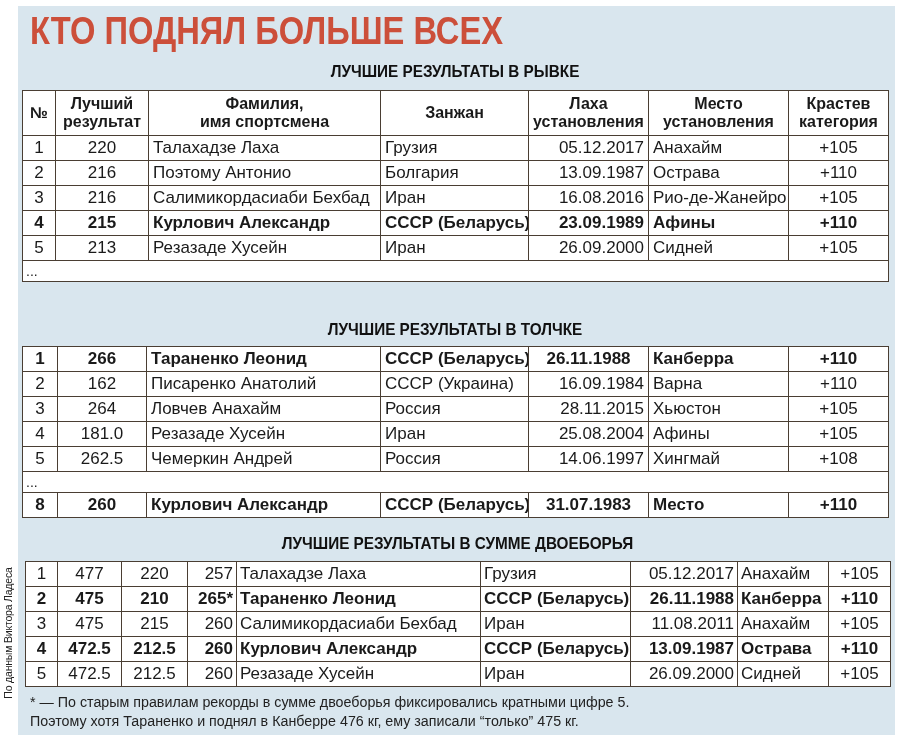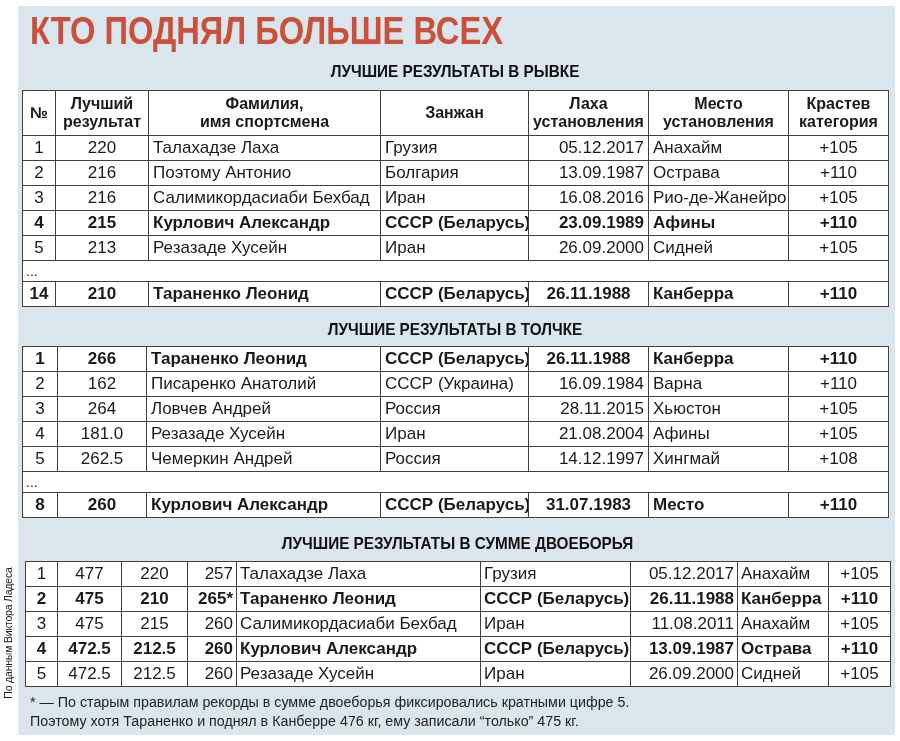--- a/index.html
+++ b/index.html
@@ -102,29 +102,20 @@
     <td class="c">213</td>
     <td class="l">Резазаде Хусейн</td>
     <td class="l">Иран</td>
     <td class="r">26.09.2000</td>
     <td class="l">Сидней</td>
     <td class="c">+105</td>
   </tr>
   <tr style="height:21px" class="ellipsis">
     <td colspan="7" class="l">...</td>
   </tr>
-  <tr style="height:25px" class="bold">
-    <td class="c">14</td>
-    <td class="c">210</td>
-    <td class="l">Тараненко Леонид</td>
-    <td class="l">СССР (Беларусь)</td>
-    <td class="c">26.11.1988</td>
-    <td class="l">Канберра</td>
-    <td class="c">+110</td>
-  </tr>
 </tbody>
   </table>
 
 <div class="sec-title" style="left:22px; top:320px; width:866px;">ЛУЧШИЕ РЕЗУЛЬТАТЫ В ТОЛЧКЕ</div>
 
 <table class="t2">
   <colgroup>
     <col style="width:35px">
       <col style="width:89px">
       <col style="width:234px">
@@ -148,41 +139,41 @@
     <td class="c">162</td>
     <td class="l">Писаренко Анатолий</td>
     <td class="l">СССР (Украина)</td>
     <td class="r">16.09.1984</td>
     <td class="l">Варна</td>
     <td class="c">+110</td>
   </tr>
   <tr style="height:25px">
     <td class="c">3</td>
     <td class="c">264</td>
-    <td class="l">Ловчев Андрей</td>
+    <td class="l">Ловчев Анахайм</td>
     <td class="l">Россия</td>
     <td class="r">28.11.2015</td>
     <td class="l">Хьюстон</td>
     <td class="c">+105</td>
   </tr>
   <tr style="height:25px">
     <td class="c">4</td>
     <td class="c">181.0</td>
     <td class="l">Резазаде Хусейн</td>
     <td class="l">Иран</td>
-    <td class="r">21.08.2004</td>
+    <td class="r">25.08.2004</td>
     <td class="l">Афины</td>
     <td class="c">+105</td>
   </tr>
   <tr style="height:25px">
     <td class="c">5</td>
     <td class="c">262.5</td>
     <td class="l">Чемеркин Андрей</td>
     <td class="l">Россия</td>
-    <td class="r">14.12.1997</td>
+    <td class="r">14.06.1997</td>
     <td class="l">Хингмай</td>
     <td class="c">+108</td>
   </tr>
   <tr style="height:21px" class="ellipsis">
     <td colspan="7" class="l">...</td>
   </tr>
   <tr style="height:25px" class="bold">
     <td class="c">8</td>
     <td class="c">260</td>
     <td class="l">Курлович Александр</td>

